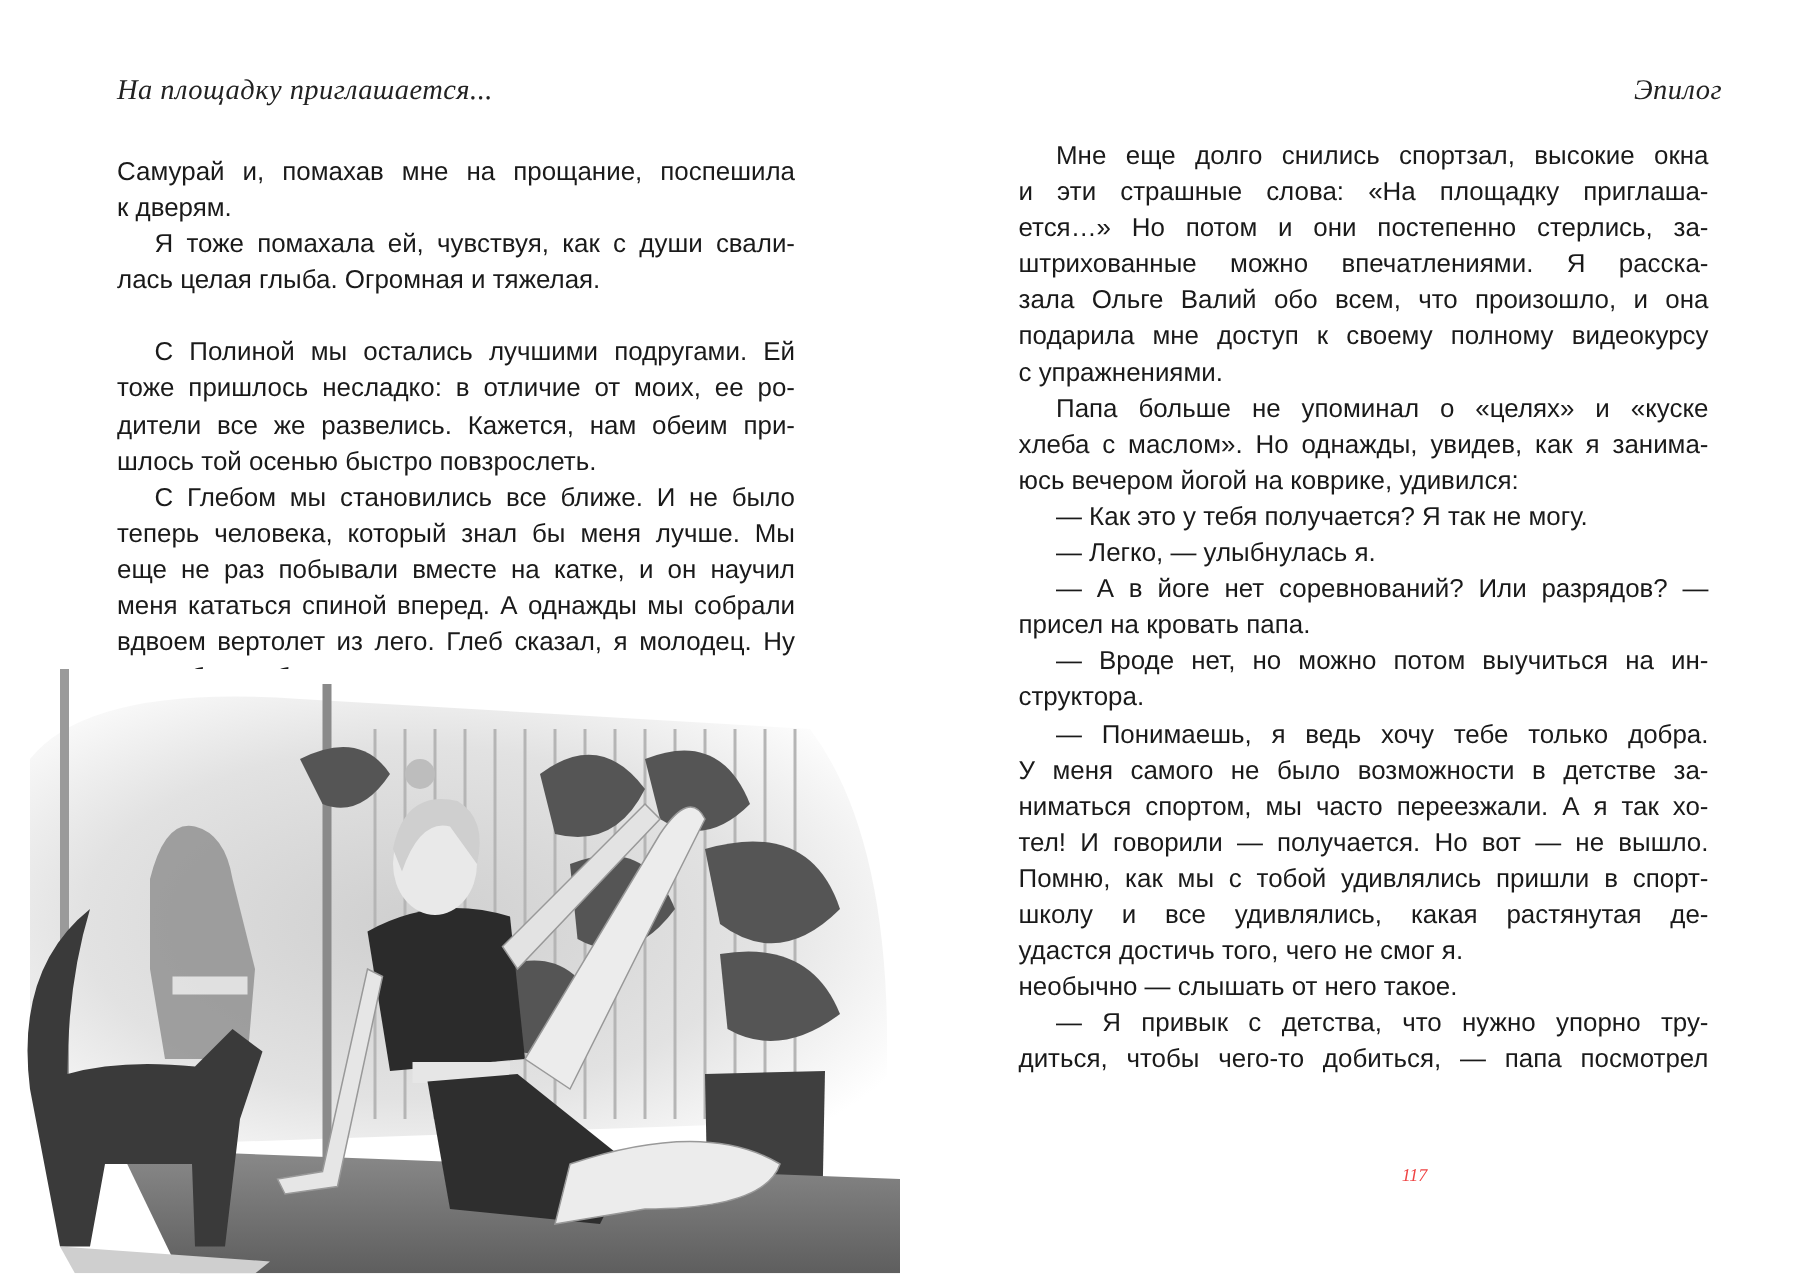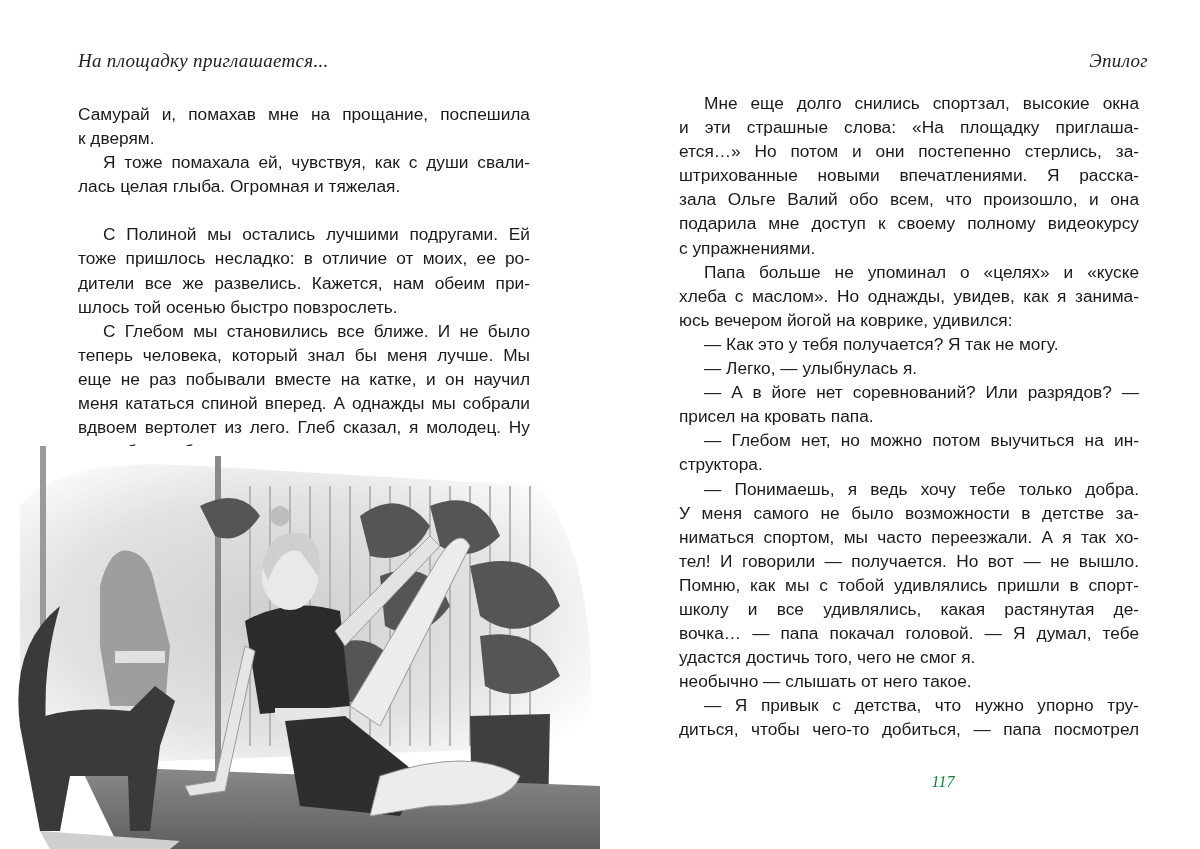--- a/index.html
+++ b/index.html
@@ -23,21 +23,21 @@
     text-align: justify; text-align-last: left;
   }
   .page-left .text-block { left: 78px; top: 102px; width: 452px; }
   .page-right .text-block { left: 673px; top: 91px; width: 460px; left: 73px; }
   .line { display: block; white-space: nowrap; text-align: justify; text-align-last: justify; }
   .line.last { text-align-last: left; }
   .indent { text-indent: 25px; }
   .gap { height: 24px; }
   .page-number {
     position: absolute; bottom: 58px; left: 0; right: 0; text-align: center;
-    font-family: "Liberation Serif", serif; font-style: italic; font-size: 16px; color: #15803d;
+    font-family: "Liberation Serif", serif; font-style: italic; font-size: 12px; color: #ef4444;
     padding-left: 80px;
   }
   .illustration {
     position: absolute; left: 0; top: 446px; width: 605px; height: 403px; overflow: hidden;
   }
   .illustration svg { width: 100%; height: 100%; display: block; }
 </style>
 </head>
 <body>
 
@@ -138,40 +138,39 @@
       </svg>
     </div>
   </div>
 
   <div class="page page-right">
     <div class="running-head">Эпилог</div>
     <div class="text-block" id="right-text">
         <span class="line indent">Мне еще долго снились спортзал, высокие окна</span>
         <span class="line">и эти страшные слова: «На площадку приглаша-</span>
         <span class="line">ется…» Но потом и они постепенно стерлись, за-</span>
-        <span class="line">штрихованные новыми впечатлениями. Я расска-</span>
+        <span class="line">штрихованные можно впечатлениями. Я расска-</span>
         <span class="line">зала Ольге Валий обо всем, что произошло, и она</span>
         <span class="line">подарила мне доступ к своему полному видеокурсу</span>
         <span class="line last">с упражнениями.</span>
         <span class="line indent">Папа больше не упоминал о «целях» и «куске</span>
         <span class="line">хлеба с маслом». Но однажды, увидев, как я занима-</span>
         <span class="line last">юсь вечером йогой на коврике, удивился:</span>
         <span class="line indent last">— Как это у тебя получается? Я так не могу.</span>
         <span class="line indent last">— Легко, — улыбнулась я.</span>
         <span class="line indent">— А в йоге нет соревнований? Или разрядов? —</span>
         <span class="line last">присел на кровать папа.</span>
-        <span class="line indent">— Глебом нет, но можно потом выучиться на ин-</span>
+        <span class="line indent">— Вроде нет, но можно потом выучиться на ин-</span>
         <span class="line last">структора.</span>
         <span class="line indent">— Понимаешь, я ведь хочу тебе только добра.</span>
         <span class="line">У меня самого не было возможности в детстве за-</span>
         <span class="line">ниматься спортом, мы часто переезжали. А я так хо-</span>
         <span class="line">тел! И говорили — получается. Но вот — не вышло.</span>
         <span class="line">Помню, как мы с тобой удивлялись пришли в спорт-</span>
         <span class="line">школу и все удивлялись, какая растянутая де-</span>
-        <span class="line">вочка…  — папа покачал головой. — Я думал, тебе</span>
         <span class="line last">удастся достичь того, чего не смог я.</span>
         <span class="line last">необычно — слышать от него такое.</span>
         <span class="line indent">— Я привык с детства, что нужно упорно тру-</span>
         <span class="line">диться, чтобы чего-то добиться, — папа посмотрел</span>
       </div>
     <div class="page-number">117</div>
   </div>
 </div>
 
 </body></html>

